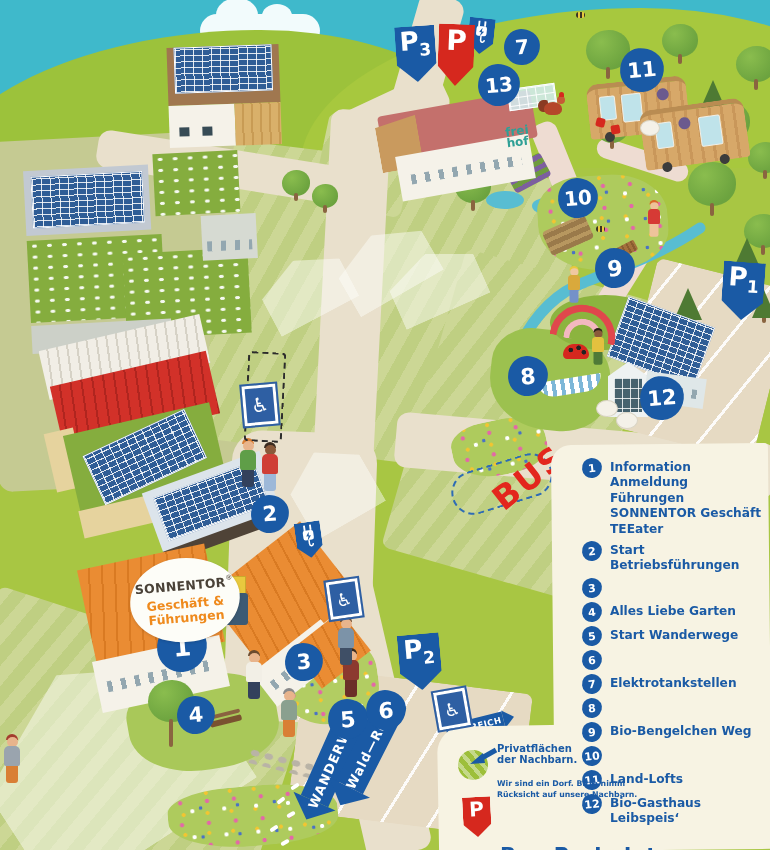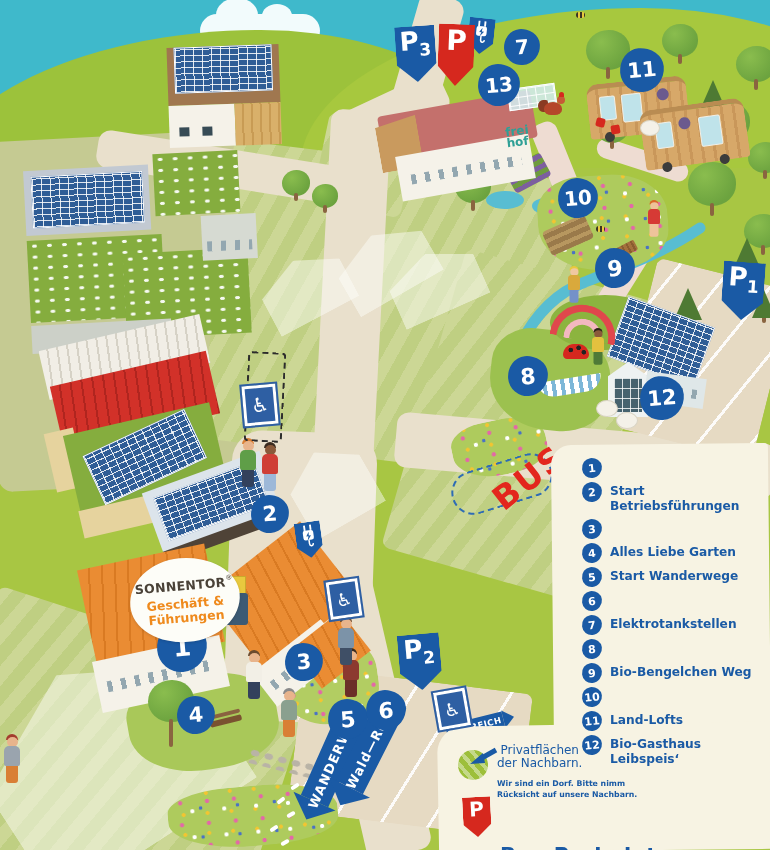--- a/index.html
+++ b/index.html
@@ -101,21 +101,21 @@
   
   .panel{position:absolute;background:var(--cream);z-index:8;}
   .legend{position:absolute;z-index:9;display:flex;flex-direction:column;}
   .lrow{display:flex;gap:8px;margin-bottom:4px;align-items:flex-start;}
   .lnum{flex:0 0 auto;width:20px;height:20px;border-radius:46% 54% 52% 48%/52% 46% 54% 48%;background:var(--blue);
         color:#fff;font-size:11px;font-weight:bold;display:flex;align-items:center;justify-content:center;transform:rotate(-6deg);}
   .ltxt{color:var(--blue);font-size:12.2px;font-weight:bold;line-height:1.26;padding-top:2px;}
   .pre{white-space:pre-line;}
   .pnote-circle{position:absolute;width:30px;height:30px;border-radius:50%;z-index:9;background:#9dbf3a;
     background-image:repeating-linear-gradient(50deg,rgba(255,255,255,.4) 0 4px,transparent 4px 9px);}
-  .pnote-title{position:absolute;color:var(--blue);font-weight:normal;font-size:12px;line-height:1.08;z-index:9;text-align:center;}
+  .pnote-title{position:absolute;color:var(--blue);font-weight:bold;font-size:10px;line-height:1.08;z-index:9;}
   .pnote-sub{position:absolute;color:var(--blue);font-weight:bold;font-size:7.8px;line-height:1.35;z-index:9;}
   .buspark-label{position:absolute;color:var(--blue);font-weight:bold;font-size:21px;z-index:9;letter-spacing:.4px;margin-top:36px;}
   .chair{position:absolute;width:9px;height:9px;background:var(--red);border-radius:2px;z-index:6;}
   .parasol{position:absolute;border-radius:50%;background:#f4f1e8;border:1px solid #d9d4c4;z-index:6;}
   .bench{position:absolute;width:32px;height:6px;background:#7a5230;border-radius:2px;z-index:6;}
   .bench:before{content:"";position:absolute;left:0;top:-6px;width:32px;height:4px;background:#8a6240;border-radius:2px;}
   .hammock{position:absolute;height:16px;background:repeating-linear-gradient(90deg,#fff 0 5px,#7db7d8 5px 9px);
            border-radius:0 0 16px 16px;z-index:6;}
   .ladybug{position:absolute;background:#d6281e;border-radius:13px 13px 5px 5px;z-index:6;
     background-image:radial-gradient(circle at 30% 40%,#222 2px,transparent 2.6px),
@@ -510,20 +510,24 @@
     <div class="sub pre">Geschäft &amp;
 Führungen</div>
   </div>
 
   <div class="panel" style="left:553px;top:444px;width:217px;height:406px;border-radius:20px 4px 0 0;transform:rotate(-.6deg);"></div>
   <div class="panel" style="left:438px;top:724px;width:332px;height:126px;border-radius:26px 0 0 0;transform:rotate(-1deg);"></div>
 
   <div class="legend" style="left:582px;top:458px;width:182px;">
     <div class="lrow">
         <div class="lnum">1</div>
+        <div class="ltxt pre">Information
+Anmeldung Führungen
+SONNENTOR Geschäft
+TEEater</div>
       </div>
     <div class="lrow">
         <div class="lnum">2</div>
         <div class="ltxt">Start Betriebsführungen</div>
       </div>
     <div class="lrow">
         <div class="lnum">3</div>
       </div>
     <div class="lrow">
         <div class="lnum">4</div>

